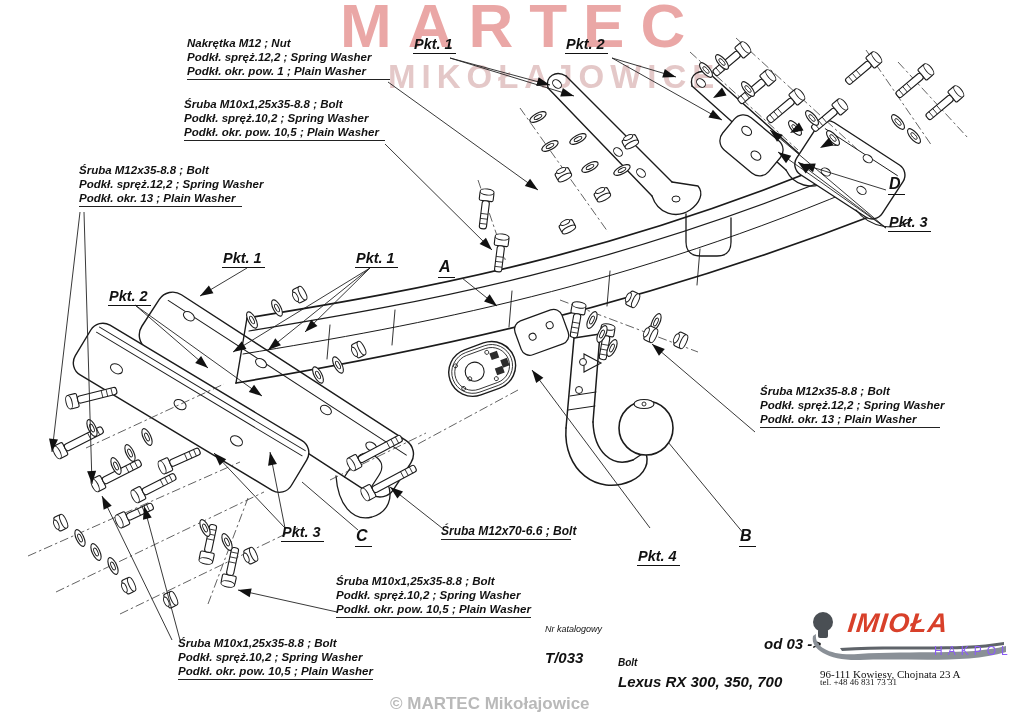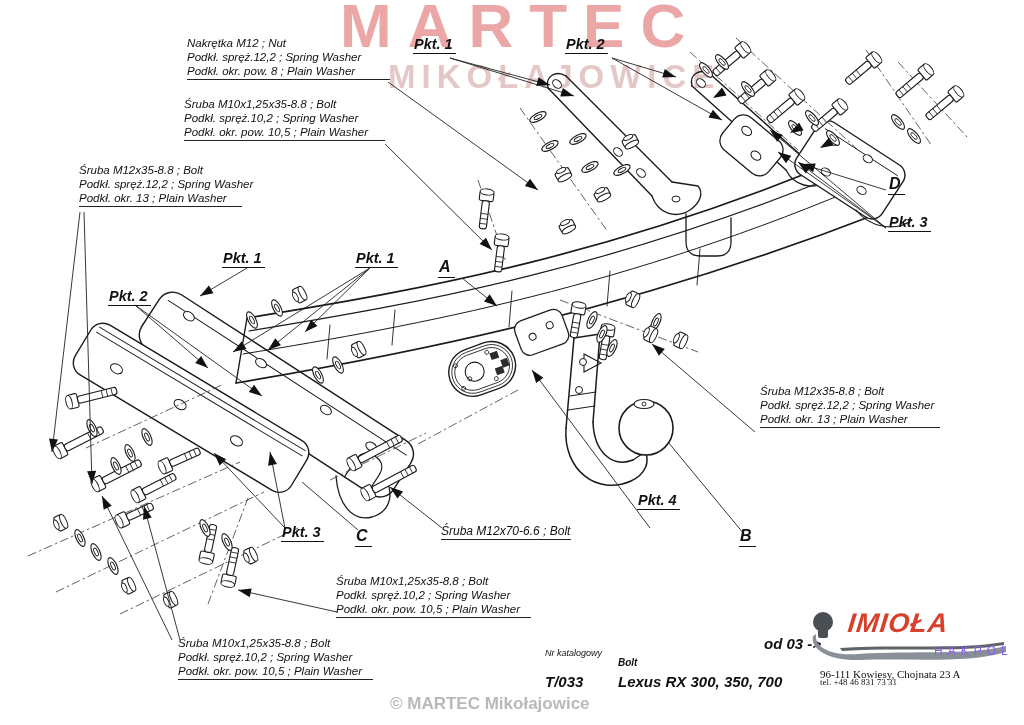--- a/index.html
+++ b/index.html
@@ -8,21 +8,21 @@
   .abs{position:absolute;white-space:nowrap;}
   
   .wm1{left:340px;top:-10px;font-size:62px;font-weight:bold;letter-spacing:16px;
        color:rgba(214,80,78,0.50);z-index:0;}
   .wm2{left:388px;top:58px;font-size:33px;font-weight:bold;letter-spacing:6px;
        color:rgba(190,125,125,0.42);z-index:0;}
   .wm3{left:390px;top:694px;font-size:17px;font-weight:bold;color:#b9b9b9;z-index:0;}
   
   .co{position:absolute;font-style:italic;font-size:11.5px;line-height:14px;color:#111;
       border-bottom:1.2px solid #222;padding-bottom:1px;z-index:3;white-space:nowrap;}
-  .co div{white-space:nowrap;}
+  .co div{white-space:nowrap;font-weight:bold;}
   
   .pt{position:absolute;font-style:italic;font-weight:bold;font-size:14.5px;color:#111;
       border-bottom:1.6px solid #111;padding:0 3px 1px 1px;z-index:3;}
   .letter{position:absolute;font-style:italic;font-weight:bold;font-size:16px;color:#111;
       border-bottom:1.6px solid #111;padding:0 4px 1px 1px;z-index:3;}
   svg.draw{position:absolute;left:0;top:0;z-index:2;}
   
   .tb-small{font-style:italic;font-size:9px;color:#111;}
   .tb-bold-small{font-style:italic;font-weight:bold;font-size:10px;color:#111;}
   .tb-big{font-style:italic;font-weight:bold;font-size:15px;color:#111;}
@@ -559,21 +559,21 @@
     <line x1="180" y1="640" x2="144" y2="506" stroke="#222" stroke-width="0.9"></line>
     <polygon points="0,0 -13,4.5 -13,-4.5" fill="#111" transform="translate(144,506) rotate(-105.03781590358226)"></polygon>
     <polygon points="0,0 -13,4.5 -13,-4.5" fill="#111" transform="translate(713,98) rotate(150)"></polygon>
     <polygon points="0,0 -13,4.5 -13,-4.5" fill="#111" transform="translate(790,133) rotate(150)"></polygon>
     <polygon points="0,0 -13,4.5 -13,-4.5" fill="#111" transform="translate(820,148) rotate(150)"></polygon>
   </svg>
 
 <div class="co" style="left:187px;top:36px;width:203px;">
   <div>Nakrętka  M12 ; Nut</div>
   <div>Podkł. spręż.12,2 ; Spring Washer</div>
-  <div>Podkł. okr. pow. 8 ; Plain Washer</div>
+  <div>Podkł. okr. pow. 1 ; Plain Washer</div>
 </div>
 <div class="co" style="left:184px;top:97px;width:201px;">
   <div>Śruba M10x1,25x35-8.8 ;  Bolt</div>
   <div>Podkł. spręż.10,2 ; Spring Washer</div>
   <div>Podkł. okr. pow. 10,5 ; Plain Washer</div>
 </div>
 <div class="co" style="left:79px;top:163px;width:163px;">
   <div>Śruba M12x35-8.8 ;  Bolt</div>
   <div>Podkł. spręż.12,2 ; Spring Washer</div>
   <div>Podkł. okr. 13 ; Plain Washer</div>
@@ -597,28 +597,28 @@
   <div>Podkł. okr. pow. 10,5 ; Plain Washer</div>
 </div>
 
 <div class="pt" style="left:413px;top:36px;">Pkt. 1</div>
 <div class="pt" style="left:565px;top:36px;">Pkt. 2</div>
 <div class="pt" style="left:222px;top:250px;">Pkt. 1</div>
 <div class="pt" style="left:355px;top:250px;">Pkt. 1</div>
 <div class="pt" style="left:108px;top:288px;">Pkt. 2</div>
 <div class="pt" style="left:888px;top:214px;">Pkt. 3</div>
 <div class="pt" style="left:281px;top:524px;">Pkt. 3</div>
-<div class="pt" style="left:637px;top:492px;">Pkt. 4</div>
+<div class="pt" style="left:637px;top:548px;">Pkt. 4</div>
 <div class="letter" style="left:438px;top:258px;">A</div>
 <div class="letter" style="left:739px;top:527px;">B</div>
 <div class="letter" style="left:355px;top:527px;">C</div>
 <div class="letter" style="left:888px;top:175px;">D</div>
 
-<div class="abs tb-small z3" style="left:545px;top:648px;">Nr katalogowy</div>
-<div class="abs tb-big z3" style="left:545px;top:673px;">T/033</div>
+<div class="abs tb-small z3" style="left:545px;top:624px;">Nr katalogowy</div>
+<div class="abs tb-big z3" style="left:545px;top:649px;">T/033</div>
 <div class="abs tb-bold-small z3" style="left:618px;top:657px;">Bolt</div>
 <div class="abs tb-big z3" style="left:618px;top:673px;">Lexus RX 300, 350, 700</div>
 <div class="abs tb-big z3" style="left:764px;top:635px;">od  03 -&gt;</div>
 <div class="abs addr1 z3" style="left:820px;top:668px;">96-111 Kowiesy, Chojnata 23 A</div>
 <div class="abs addr2 z3" style="left:820px;top:677px;">tel. +48 46 831 73 31</div>
 
 <div class="abs logo-wrap">
   <svg width="212" height="64" viewBox="0 0 212 64">
     <circle cx="17" cy="22" r="10" fill="#4a4f54"></circle>
     <rect x="12" y="29" width="10" height="9" rx="2" fill="#4a4f54"></rect>

